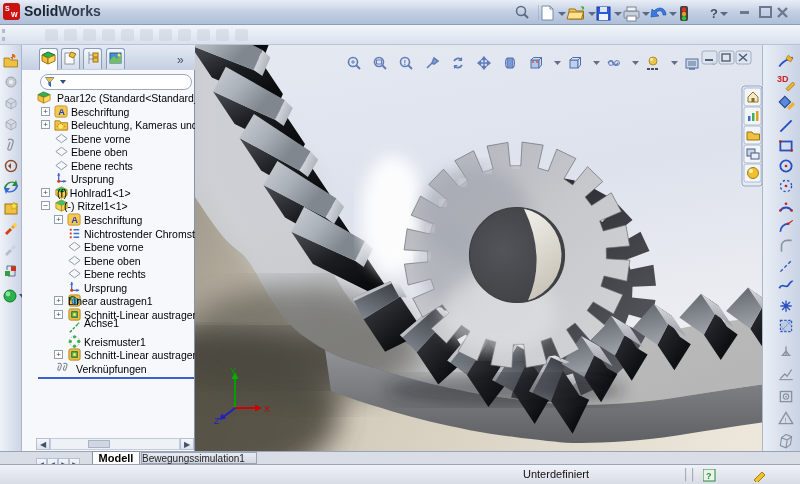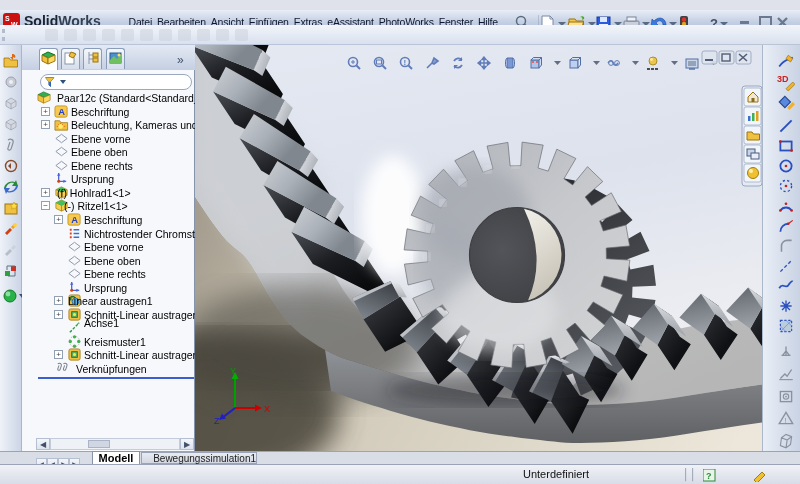--- a/index.html
+++ b/index.html
@@ -1,16 +1,16 @@
 <!DOCTYPE html>
 <html><head><meta charset="utf-8"><style>
 *{margin:0;padding:0;box-sizing:border-box}
 body{width:800px;height:484px;overflow:hidden;font-family:"Liberation Sans",sans-serif;background:#dfe2ea;position:relative}
 .abs{position:absolute}
-.menu{left:0;top:10px;width:800px;height:25px;border-bottom:1px solid #8b9cb8}
+.menu{left:0;top:0;width:800px;height:25px;border-bottom:1px solid #8b9cb8}
 .menuitem{display:inline-block;font-size:10.5px;color:#101830;padding:0 2.5px;line-height:24px;letter-spacing:-0.2px}
 .tb2{left:0;top:25px;width:800px;height:20px;background:linear-gradient(#f2f5fa,#d9e1ee);border-bottom:1px solid #b9c4d6}
 .ghost{display:inline-block;width:13px;height:12px;background:#ccd2dc;margin:4px 3px 0 3px;border-radius:2px;opacity:.55}
 .lstrip{left:0;top:45px;width:22px;height:406px;background:linear-gradient(90deg,#eef2f8,#ccd5e6);border-right:1px solid #aab6ca}
 .rstrip{left:762px;top:45px;width:38px;height:406px;background:linear-gradient(90deg,#e9eef6,#c9d3e4);border-left:1px solid #aab6ca}
 .panel{left:22px;top:45px;width:173px;height:406px;background:#f6f8fb;border-right:1px solid #8494ac}
 .ptabs{left:22px;top:45px;width:173px;height:25px;background:linear-gradient(#e4eaf4,#c4cfe2)}
 .ptab{position:absolute;width:19px;height:21px;background:linear-gradient(#f4f7fb,#d6deec);border:1px solid #8b9cb8;border-bottom:none;border-radius:3px 3px 0 0}
 .ptab.act{background:#fff;height:22px}
 .filter{position:absolute;left:40px;top:74px;width:152px;height:16px;background:#fff;border:1px solid #9aa8c0;border-radius:8px}
@@ -21,21 +21,20 @@
 .tabstrip{left:0;top:451px;width:800px;height:13px;background:#d9dde6;border-top:1px solid #9aa4b6}
 .status{left:0;top:464px;width:800px;height:20px;background:linear-gradient(#f0f2f7,#d8dce6);border-top:1px solid #9aa4b6;font-size:11px;color:#111;line-height:19px}
 </style></head><body>
 <div class="abs menu" style="background:linear-gradient(#e9eef7,#c3cfe3 50%,#aebfd8)">
     <svg class="abs" style="left:3px;top:3px" width="18" height="18">
       <rect x="0" y="0" width="17" height="17" rx="3" fill="#cc1111"></rect>
       <text x="2" y="8" font-size="7" fill="#fff" font-weight="bold">S</text>
       <text x="8" y="14" font-size="7" fill="#fff" font-weight="bold">W</text>
     </svg>
     <div class="abs" style="left:24px;top:3px;font-size:14px;font-weight:bold;color:#1a2433">Solid<span style="color:#333f52">Works</span></div>
-    <div class="abs" style="left:126px;top:0"><span class="menuitem">Datei</span><span class="menuitem">Bearbeiten</span><span class="menuitem">Ansicht</span><span class="menuitem">Einfügen</span><span class="menuitem">Extras</span><span class="menuitem">eAssistant</span><span class="menuitem">PhotoWorks</span><span class="menuitem">Fenster</span><span class="menuitem">Hilfe</span></div>
     <svg class="abs" style="left:514px;top:4px" width="16" height="16">
       <circle cx="7" cy="7" r="4.5" fill="none" stroke="#5a6a80" stroke-width="1.5"></circle>
       <line x1="10" y1="10" x2="14" y2="14" stroke="#5a6a80" stroke-width="2"></line>
     </svg>
     <svg class="abs" style="left:538px;top:3px" width="260" height="20" viewBox="0 0 260 20">
       <line x1="0" y1="2" x2="0" y2="17" stroke="#94a2ba"></line>
       <path d="M4 3h8l3 3v11h-11z" fill="#fff" stroke="#7a8aa4"></path>
       <path d="M12 3v3h3" fill="none" stroke="#7a8aa4"></path>
       <path d="M20 9l4 4 4-4z" fill="#5a6a84"></path>
       <path d="M31 6l6 0 1.5 2 7 0 0 8-14.5 0z" fill="#f4c64e" stroke="#9a7410"></path>
@@ -348,21 +347,21 @@
     <div class="trow" style="left:76px;top:363.0px">Verknüpfungen</div>
   </div>
 <div class="abs" style="left:38px;top:377px;width:156px;height:2px;background:#3a5fd0"></div>
 <div class="abs sbar" style="left:36px;top:438px;width:14px;height:12px;font-size:8px;text-align:center;line-height:11px;color:#44506a">◀</div>
 <div class="abs sbar" style="left:180px;top:438px;width:14px;height:12px;font-size:8px;text-align:center;line-height:11px;color:#44506a">▶</div>
 <div class="abs" style="left:50px;top:438px;width:130px;height:12px;background:#eef1f6;border:1px solid #c4ccda"></div>
 <div class="abs" style="left:88px;top:440px;width:22px;height:8px;background:#d0d6e2;border:1px solid #aab4c6"></div>
 <div class="abs tabstrip"></div>
 <div class="abs" style="left:36px;top:452px;width:52px;height:12px"><span style="display:inline-block;width:11px;height:11px;background:linear-gradient(#f4f6fa,#dde3ee);border:1px solid #b4bfd2;font-size:6px;text-align:center;line-height:10px;color:#44506a">◀</span><span style="display:inline-block;width:11px;height:11px;background:linear-gradient(#f4f6fa,#dde3ee);border:1px solid #b4bfd2;font-size:6px;text-align:center;line-height:10px;color:#44506a">◀</span><span style="display:inline-block;width:11px;height:11px;background:linear-gradient(#f4f6fa,#dde3ee);border:1px solid #b4bfd2;font-size:6px;text-align:center;line-height:10px;color:#44506a">▶</span><span style="display:inline-block;width:11px;height:11px;background:linear-gradient(#f4f6fa,#dde3ee);border:1px solid #b4bfd2;font-size:6px;text-align:center;line-height:10px;color:#44506a">▶</span></div>
 <div class="abs" style="left:92px;top:451px;width:48px;height:13px;background:#fff;border:1px solid #8a94a8;border-bottom:none;font-size:11px;font-weight:bold;text-align:center;line-height:13px">Modell</div>
-<div class="abs" style="left:141px;top:452px;width:116px;height:12px;background:linear-gradient(#e8ebf2,#d2d7e2);border:1px solid #9aa4b6;font-size:10px;text-align:right;line-height:12px;color:#222">Bewegungssimulation1</div>
+<div class="abs" style="left:141px;top:452px;width:116px;height:12px;background:linear-gradient(#e8ebf2,#d2d7e2);border:1px solid #9aa4b6;font-size:10px;text-align:left;line-height:12px;color:#222">Bewegungssimulation1</div>
 <div class="abs status">
     <span style="position:absolute;left:523px">Unterdefiniert</span>
     <span style="position:absolute;left:683px;color:#8a94a8">││</span>
     <svg style="position:absolute;left:703px;top:4px" width="13" height="13">
       <rect width="12" height="12" fill="#e8f4e8" stroke="#2a8a3a"></rect>
       <text x="3" y="10" font-size="9" fill="#2a8a3a" font-weight="bold">?</text>
     </svg>
     <svg style="position:absolute;left:753px;top:4px" width="14" height="13">
       <path d="M1 11l8-8 3 3-8 8z" fill="#f0c030" stroke="#a08010"></path>
     </svg>

